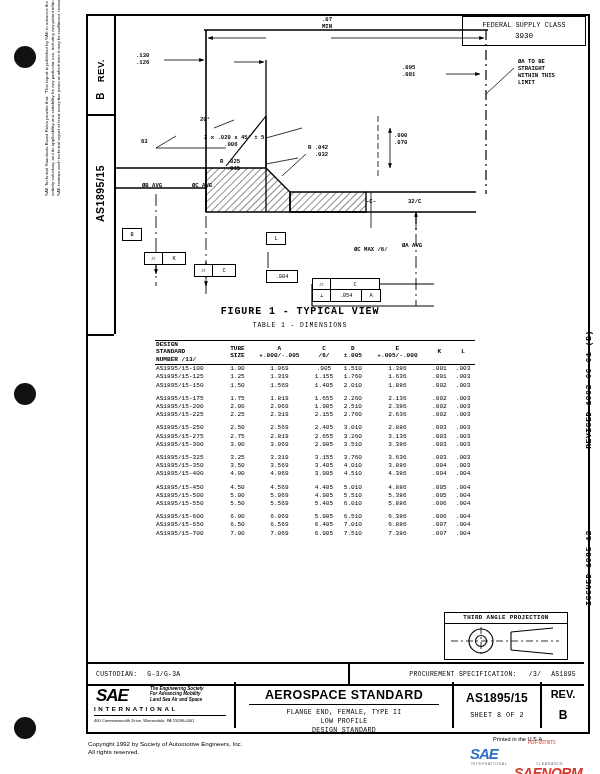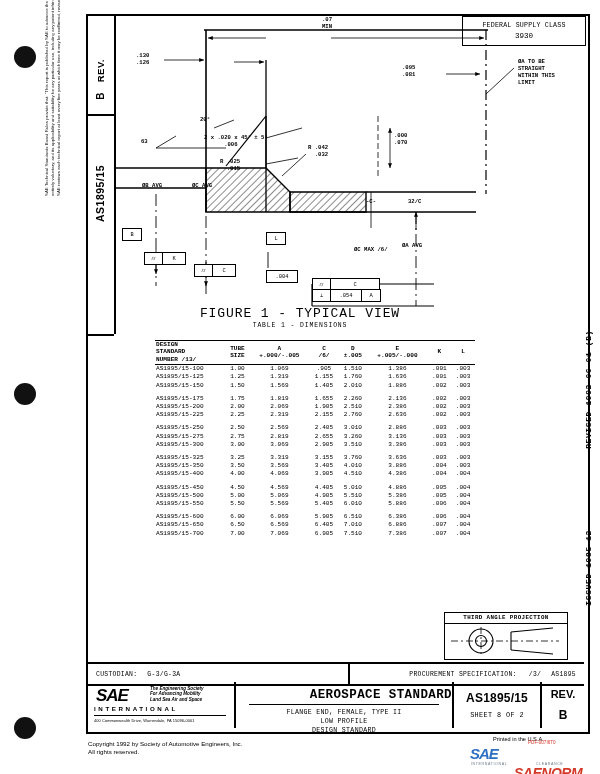--- a/index.html
+++ b/index.html
@@ -52,21 +52,21 @@
   .note.b{font-weight:bold;}
 
   
   .fcf{position:absolute;display:flex;border:1px solid #000;background:#fff;height:11px;align-items:stretch;}
   .fcf > div{border-right:1px solid #000;display:flex;align-items:center;justify-content:center;
              font-family:"Liberation Mono", monospace;font-size:5.4px;padding:0 2px;}
   .fcf > div:last-child{border-right:none;}
 
   
   .figcap{position:absolute;width:100%;text-align:center;font-family:"Liberation Mono", monospace;
-          font-weight:normal;font-size:13px;letter-spacing:.9px;}
+          font-weight:bold;font-size:10px;letter-spacing:.9px;}
 
   
   .dimtable{position:absolute;left:155px;top:340px;width:320px;font-family:"Liberation Mono", monospace;font-size:6.1px;}
   .dimtable table{border-collapse:collapse;width:100%;}
   .dimtable th{font-weight:bold;padding:0 1px 1px 1px;white-space:pre;line-height:7.4px;}
   .dimtable td{padding:0 1px;line-height:8.2px;white-space:pre;}
   .hdr-rule-top{border-top:1px solid #000;}
   .hdr-rule-bot{border-bottom:1px solid #000;}
   .c-l{text-align:left;}
   .c-c{text-align:center;}
@@ -88,22 +88,22 @@
 
   
   .tblock{position:absolute;left:88px;top:682px;width:496px;height:46px;}
   .tb-logo{position:absolute;left:0;top:0;width:148px;height:46px;border-right:2px solid #000;box-sizing:border-box;}
   .tb-mid{position:absolute;left:148px;top:0;width:218px;height:46px;border-right:2px solid #000;box-sizing:border-box;}
   .tb-right{position:absolute;left:366px;top:0;width:88px;height:46px;border-right:2px solid #000;box-sizing:border-box;
             display:flex;flex-direction:column;align-items:center;justify-content:center;}
   .tb-rev{position:absolute;left:454px;top:0;width:42px;height:46px;
           display:flex;flex-direction:column;align-items:center;justify-content:center;}
 
-  .as-title{text-align:right;font-weight:bold;font-size:12.5px;letter-spacing:.4px;
-            padding-top:6px;font-family:Liberation Mono, monospace;}
+  .as-title{text-align:center;font-weight:bold;font-size:12.5px;letter-spacing:.4px;
+            padding-top:6px;}
   .as-rule{width:190px;height:0;border-bottom:1.6px solid #000;margin:2px auto 3px;}
   .as-sub{text-align:center;font-family:"Liberation Mono", monospace;font-size:6.6px;line-height:9px;letter-spacing:.3px;}
 
   .sae-logo{position:relative;width:100%;height:100%;}
   .sae-word{position:absolute;left:8px;top:4px;font-weight:bold;font-size:17px;font-style:italic;letter-spacing:-1px;}
   .sae-tag{position:absolute;left:62px;top:4px;font-size:4.6px;line-height:5.4px;font-style:italic;font-weight:bold;}
   .sae-intl{position:absolute;left:6px;top:23px;font-size:6.2px;font-weight:bold;letter-spacing:2.6px;}
   .sae-addr{position:absolute;left:6px;top:36px;font-size:3.9px;letter-spacing:.1px;}
   .sae-addr-rule{position:absolute;left:6px;top:33px;width:132px;border-top:1px solid #000;}
 

